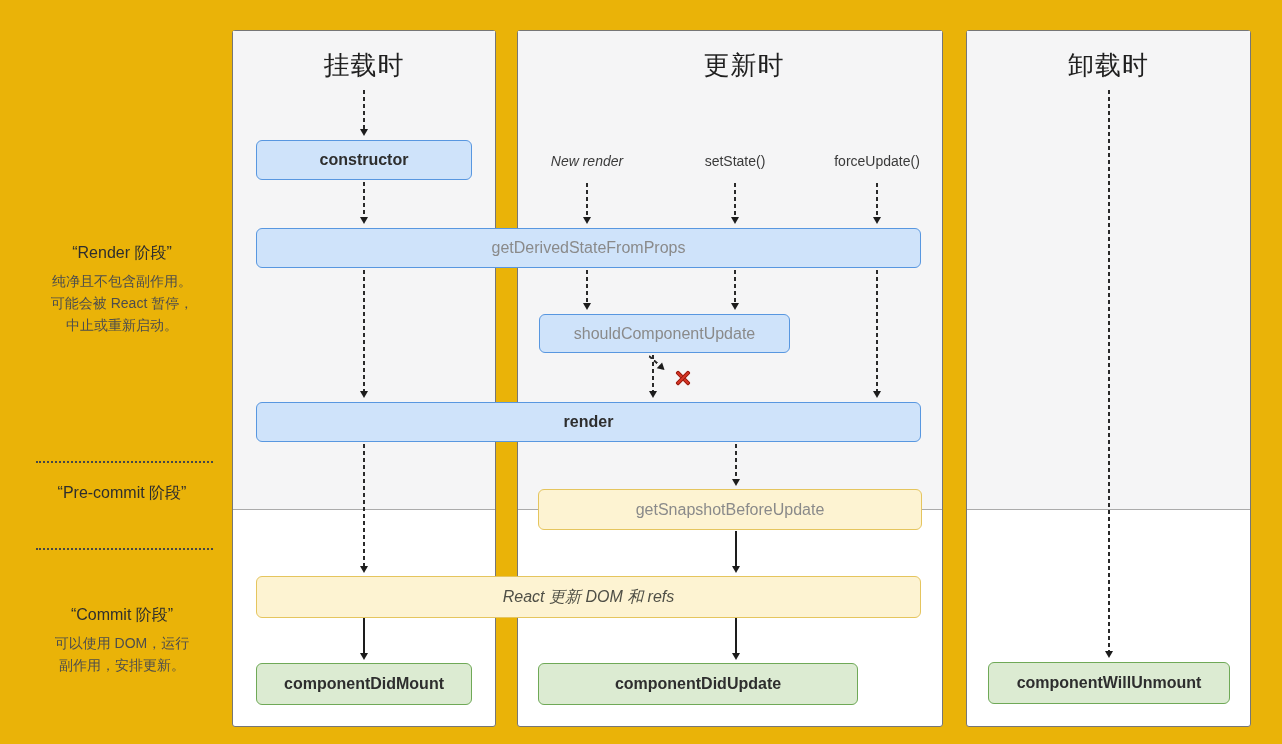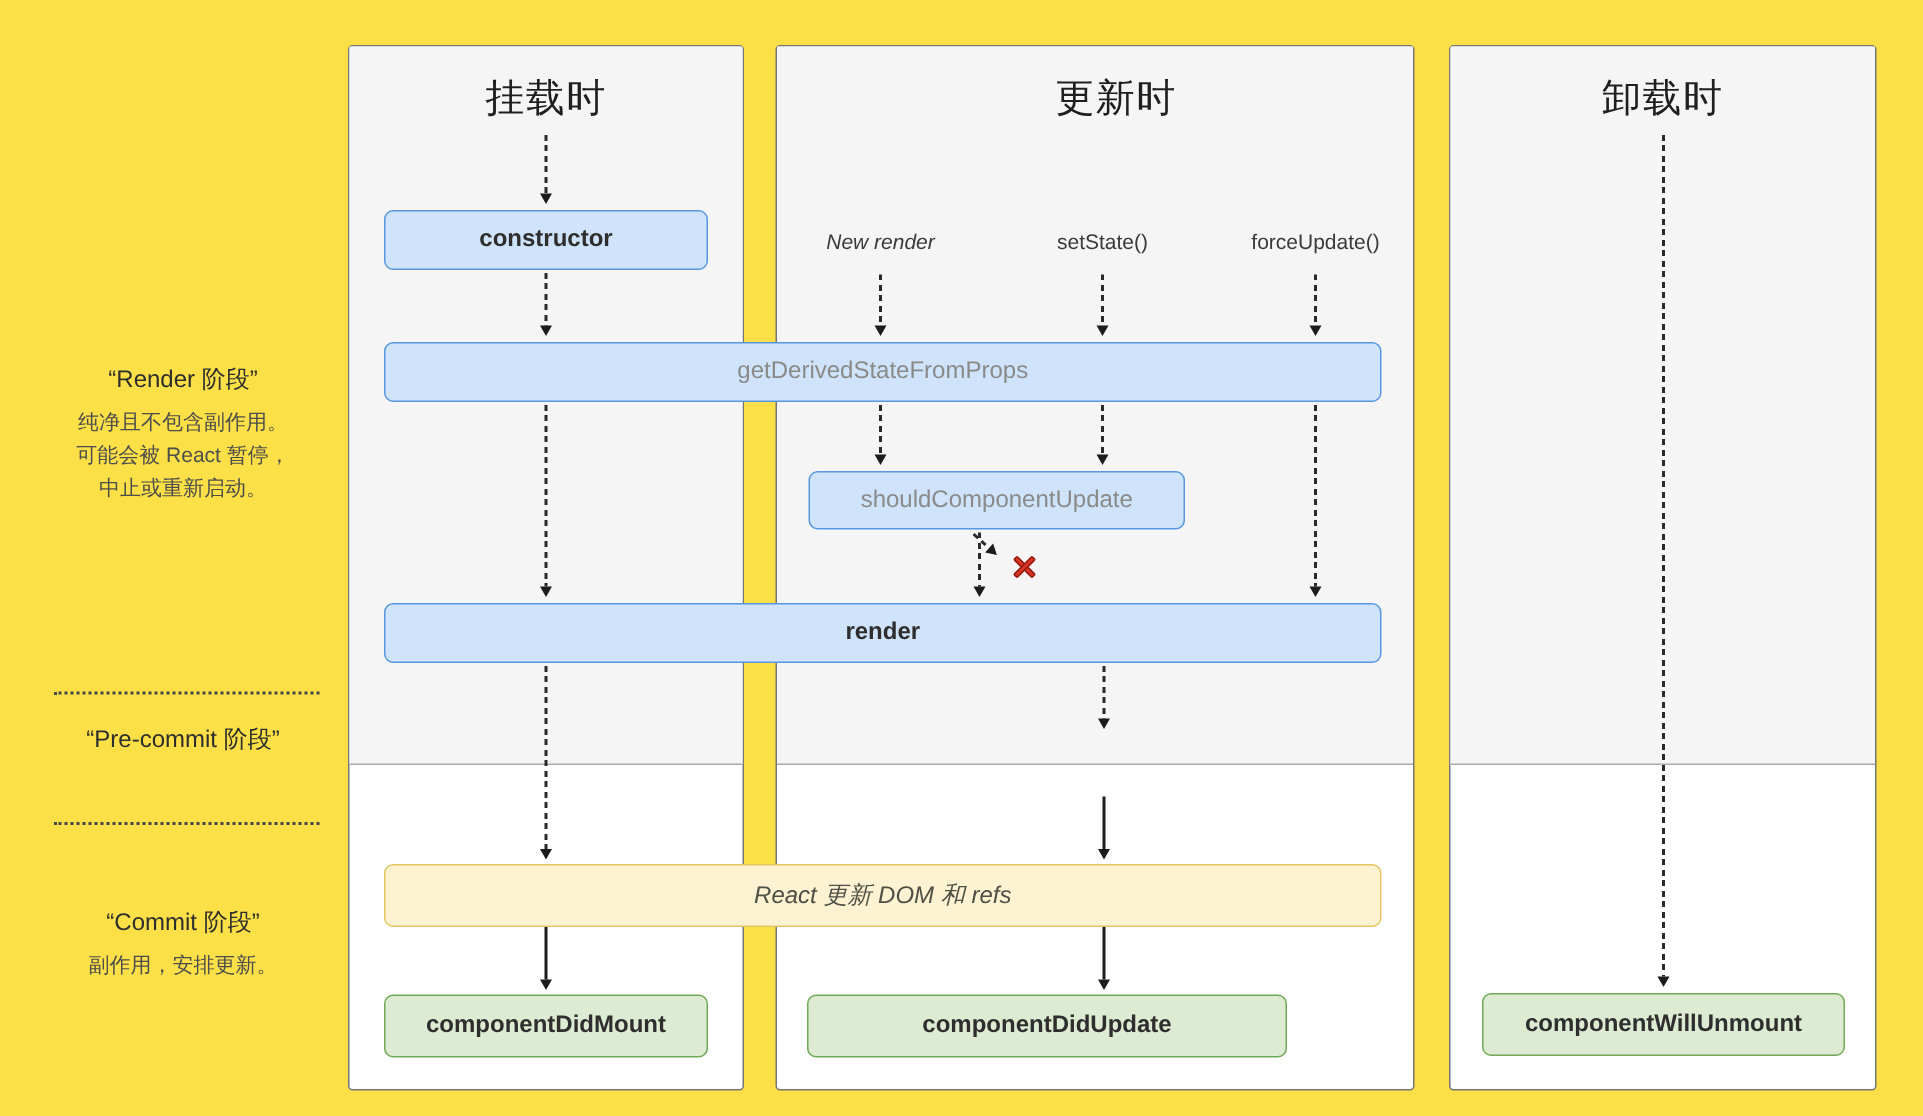--- a/index.html
+++ b/index.html
@@ -3,21 +3,21 @@
 <meta charset="utf-8">
 <style>
   html,body{margin:0;padding:0;}
   body{
     font-family:"Liberation Sans","DejaVu Sans",sans-serif;
     background:#ffffff;
   }
   #stage{
     position:relative;
     width:1282px;height:744px;
-    background:#fde047;
+    background:#eab308;
     overflow:hidden;
   }
   
   .panel{
     position:absolute;
     box-sizing:border-box;
     background:#ffffff;
     border:1px solid var(--panel-border,#767676);
     border-radius:3px;
     z-index:0;
@@ -171,20 +171,21 @@
 
   <div id="abort-x">
     <div class="bar a"></div>
     <div class="bar b"></div>
   </div>
 
   <div class="box blue bold" id="box-constructor">constructor</div>
   <div class="box blue gray" id="box-gdsfp">getDerivedStateFromProps</div>
   <div class="box blue gray" id="box-scu">shouldComponentUpdate</div>
   <div class="box blue bold" id="box-render">render</div>
+  <div class="box yellow gray" id="box-gsbu">getSnapshotBeforeUpdate</div>
   <div class="box yellow italic" id="box-reactupd">React 更新 DOM 和 refs</div>
   <div class="box green bold" id="box-cdm">componentDidMount</div>
   <div class="box green bold" id="box-cdu">componentDidUpdate</div>
   <div class="box green bold" id="box-cwu">componentWillUnmount</div>
 
   <div class="phase-label" id="phase-render">
     <div class="ptitle">“Render 阶段”</div>
     <div class="pdesc">
       <div>纯净且不包含副作用。</div>
       <div>可能会被 React 暂停，</div>
@@ -196,17 +197,18 @@
 
   <div class="phase-label" id="phase-precommit">
     <div class="ptitle">“Pre-commit 阶段”</div>
   </div>
 
   <div class="dotted-sep" id="sep2"></div>
 
   <div class="phase-label" id="phase-commit">
     <div class="ptitle">“Commit 阶段”</div>
     <div class="pdesc">
+      <div>可以使用 DOM，运行</div>
       <div>副作用，安排更新。</div>
     </div>
   </div>
 
 </div>
 
 </body></html>

